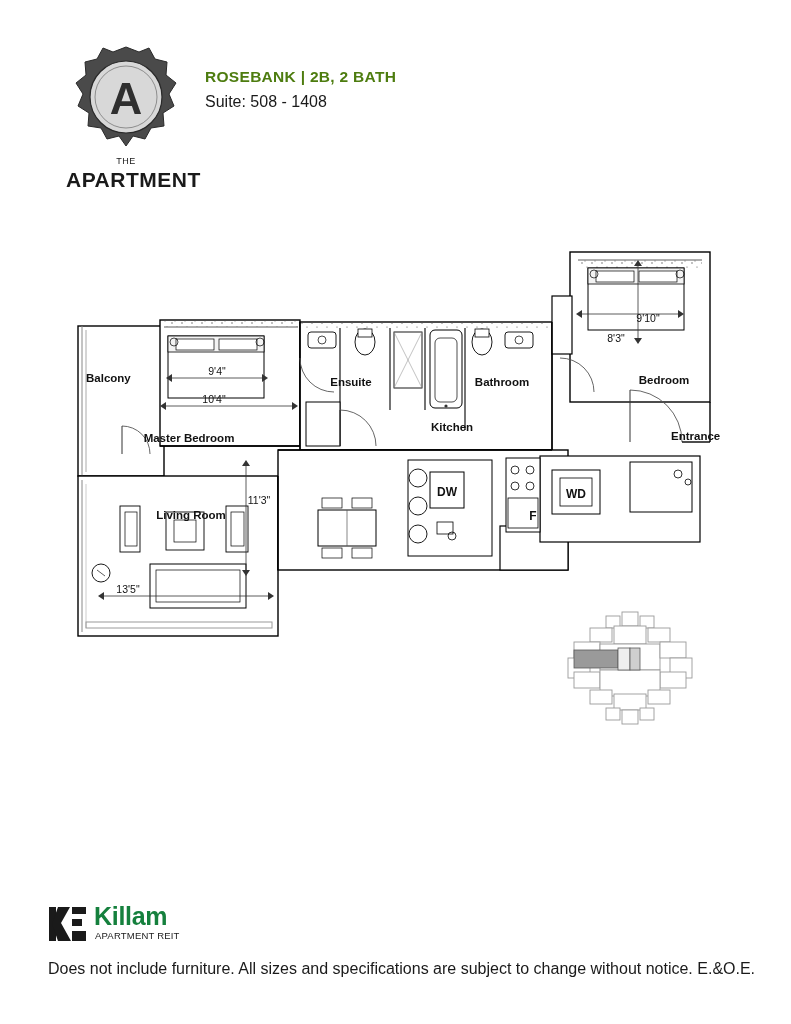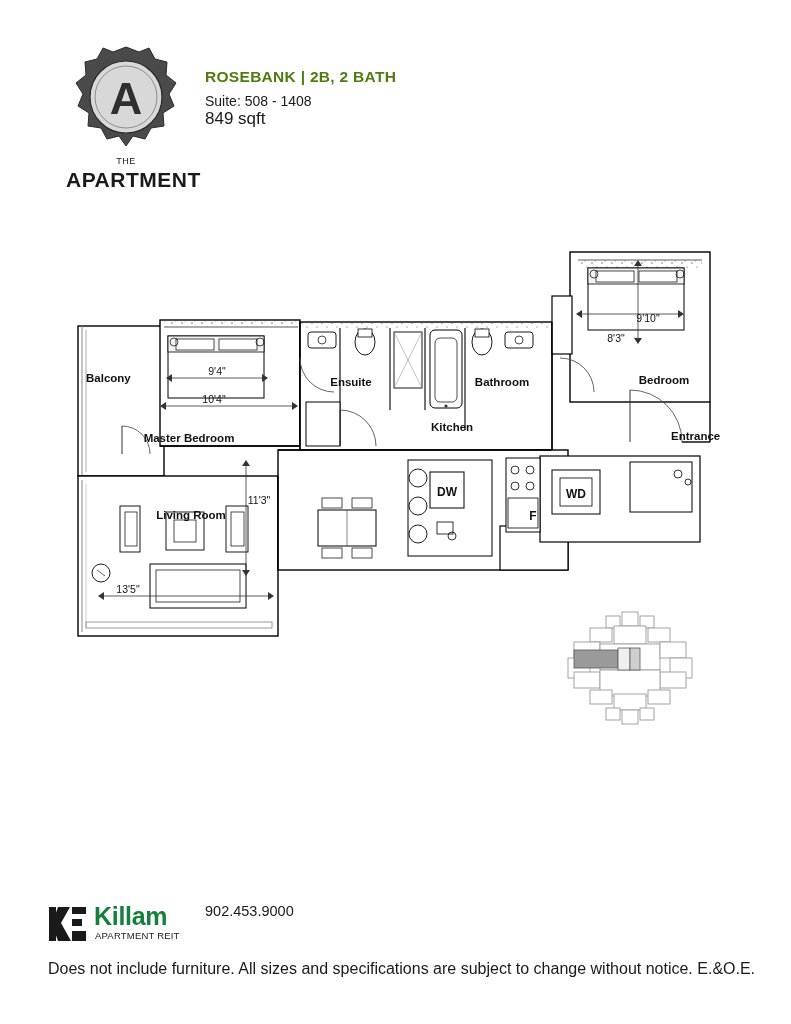--- a/index.html
+++ b/index.html
@@ -25,21 +25,21 @@
   }
   .logo-name {
     position: absolute; left: 0; right: 0; top: 124px;
     text-align: center; font-size: 21px; font-weight: 700; letter-spacing: .5px; color: #1a1a1a;
   }
 
   .title-block { position: absolute; left: 205px; top: 36px; }
   .title-line-1 {
     font-size: 15.5px; font-weight: 700; letter-spacing: .3px; color: #4d7c0f; margin-bottom: 7px;
   }
-  .title-line-2 { font-size: 14px; font-weight: 400; color: #1a1a1a; }
+  .title-line-2 { font-size: 16px; font-weight: 400; color: #1a1a1a; margin-bottom: 5px; }
   .title-line-3 { font-size: 17px; font-weight: 400; color: #1a1a1a; }
 
   
   .floorplan { position: absolute; left: 0; top: 230px; width: 791px; height: 520px; }
   .floorplan svg { display: block; }
 
   
   .keyplan { position: absolute; left: 560px; top: 610px; width: 140px; height: 120px; }
 
   
@@ -81,21 +81,20 @@
           </g>
         </svg>
       </div>
       <div class="logo-the">THE</div>
       <div class="logo-name">APARTMENT</div>
     </div>
 
     <div class="title-block">
       <div class="title-line-1">ROSEBANK | 2B, 2 BATH</div>
       <div class="title-line-2">Suite: 508 - 1408</div>
-      <div class="title-line-3">849 sqft</div>
     </div>
   </div>
 
   <div class="floorplan">
     <svg width="791" height="520" viewBox="0 0 791 520">
       <defs>
         <pattern id="speck" width="10" height="10" patternUnits="userSpaceOnUse">
           <circle cx="2" cy="3" r="0.7" fill="#555"></circle>
           <circle cx="7" cy="7" r="0.6" fill="#555"></circle>
           <circle cx="5" cy="1" r="0.5" fill="#555"></circle>
@@ -330,19 +329,18 @@
             <rect x="24" y="14" width="10" height="7"></rect>
             <rect x="24" y="26" width="14" height="10"></rect>
           </g>
         </svg>
       </div>
       <div class="killam-word">Killam</div>
       <div class="killam-sub">APARTMENT REIT</div>
     </div>
 
     <div class="contact">
-      <div>902.453.9000</div>
     </div>
 
     <div class="disclaimer">Does not include furniture. All sizes and specifications are subject to change without notice. E.&amp;O.E.</div>
   </div>
 
 </div>
 
 </body></html>

